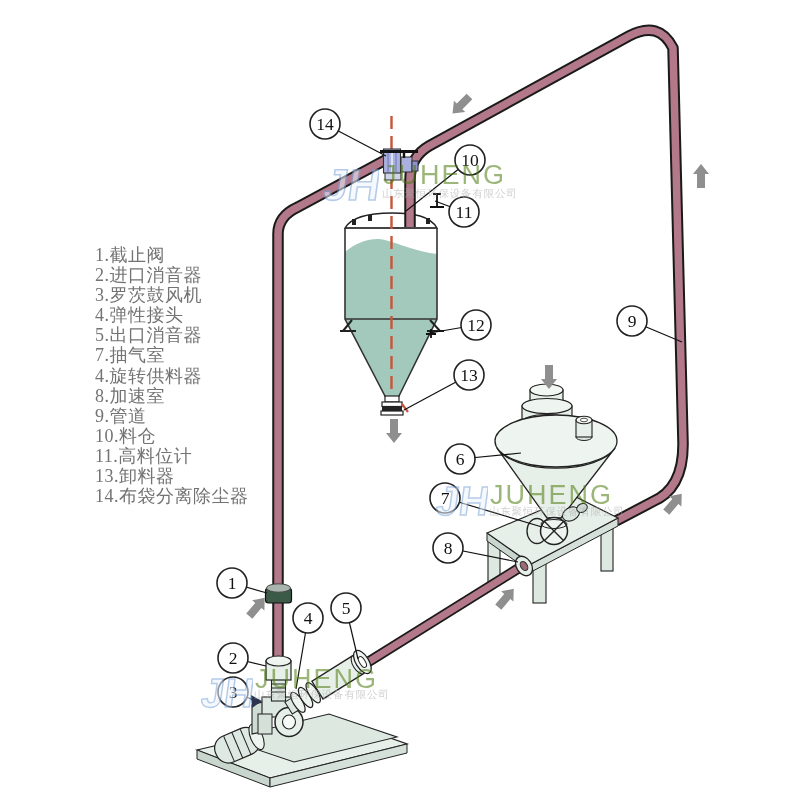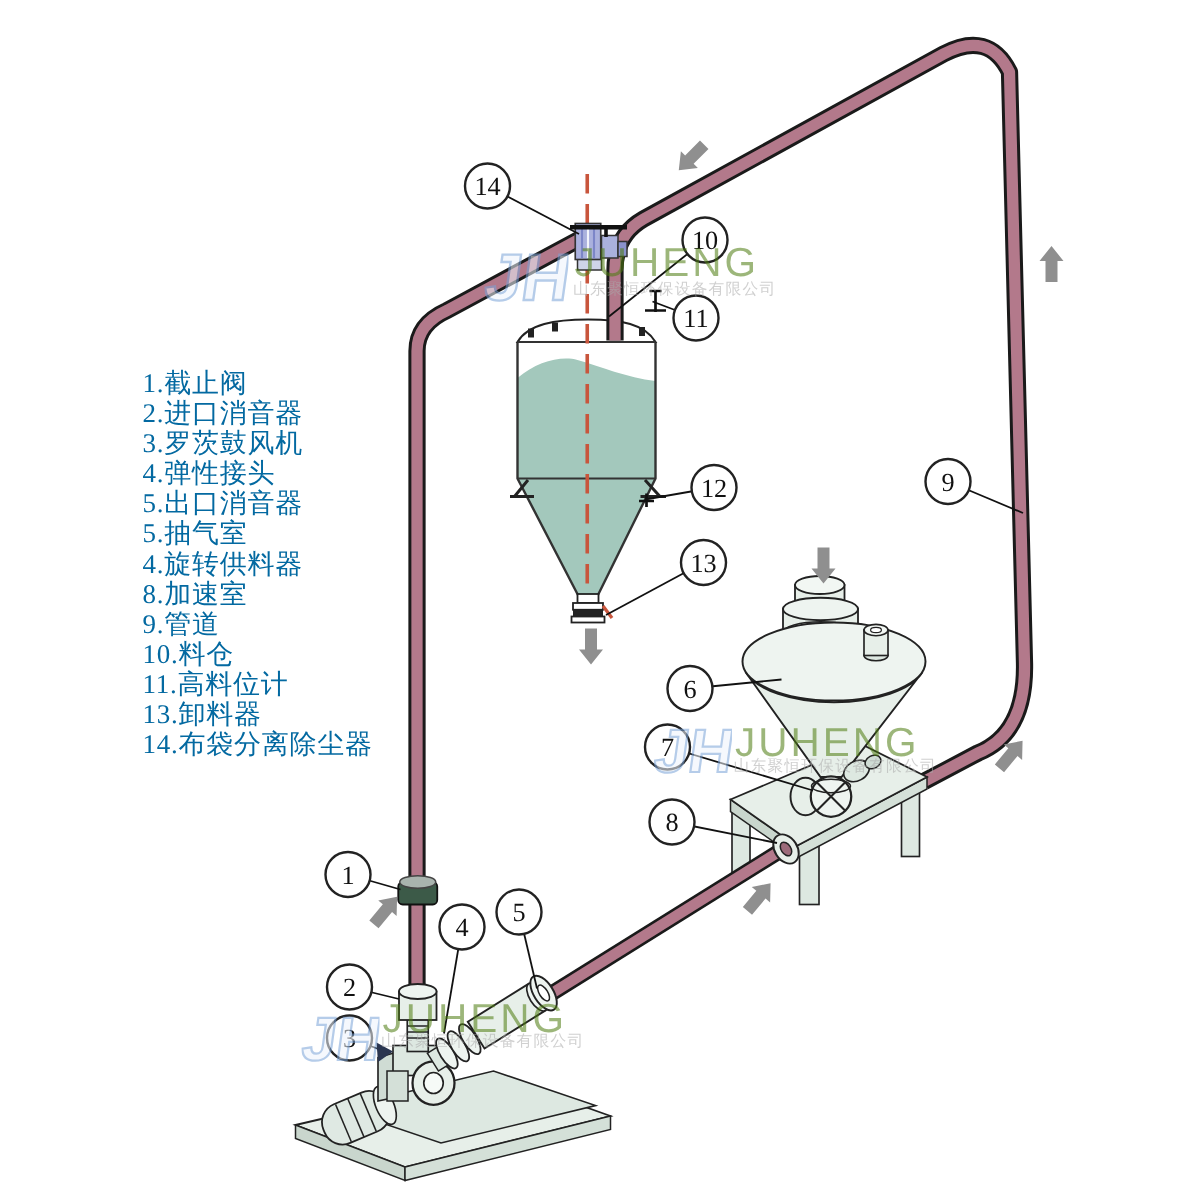--- a/index.html
+++ b/index.html
@@ -1,40 +1,40 @@
 <!DOCTYPE html>
 <html><head>
 <meta charset="utf-8">
 <style>
   html,body{margin:0;padding:0;background:#fff;}
   #stage{position:relative;width:800px;height:800px;background:#ffffff;overflow:hidden;
          font-family:"Liberation Serif","DejaVu Serif",serif;}
   #diagram{position:absolute;left:0;top:0;z-index:2;}
-  .legend{position:absolute;left:95px;top:245px;z-index:4;color:#0369a1;
+  .legend{position:absolute;left:95px;top:245px;z-index:4;color:#737373;
           font-size:18px;line-height:20.1px;letter-spacing:0.5px;white-space:nowrap;}
   .wm{position:absolute;z-index:3;opacity:.55;pointer-events:none;}
   .wm .brand{position:absolute;font-family:"Liberation Sans","DejaVu Sans",sans-serif;
              font-weight:normal;font-size:27px;letter-spacing:2px;color:#4d7c0f;line-height:1;}
   .wm .company{position:absolute;font-family:Liberation Sans, sans-serif;
              font-size:10.5px;letter-spacing:0.8px;color:#ababab;line-height:1;}
   .wm svg{position:absolute;left:0;top:0;}
   text.co{font-family:"Liberation Serif","DejaVu Serif",serif;font-size:17.5px;fill:#111;}
 </style>
 </head>
 <body>
 
 <div id="stage">
 
   <div class="legend">
     <div>1.截止阀</div>
     <div>2.进口消音器</div>
     <div>3.罗茨鼓风机</div>
     <div>4.弹性接头</div>
     <div>5.出口消音器</div>
-    <div>5.抽气室</div>
+    <div>7.抽气室</div>
     <div>4.旋转供料器</div>
     <div>8.加速室</div>
     <div>9.管道</div>
     <div>10.料仓</div>
     <div>11.高料位计</div>
     <div>13.卸料器</div>
     <div>14.布袋分离除尘器</div>
   </div>
 
   <svg id="diagram" width="800" height="800" viewBox="0 0 800 800">

